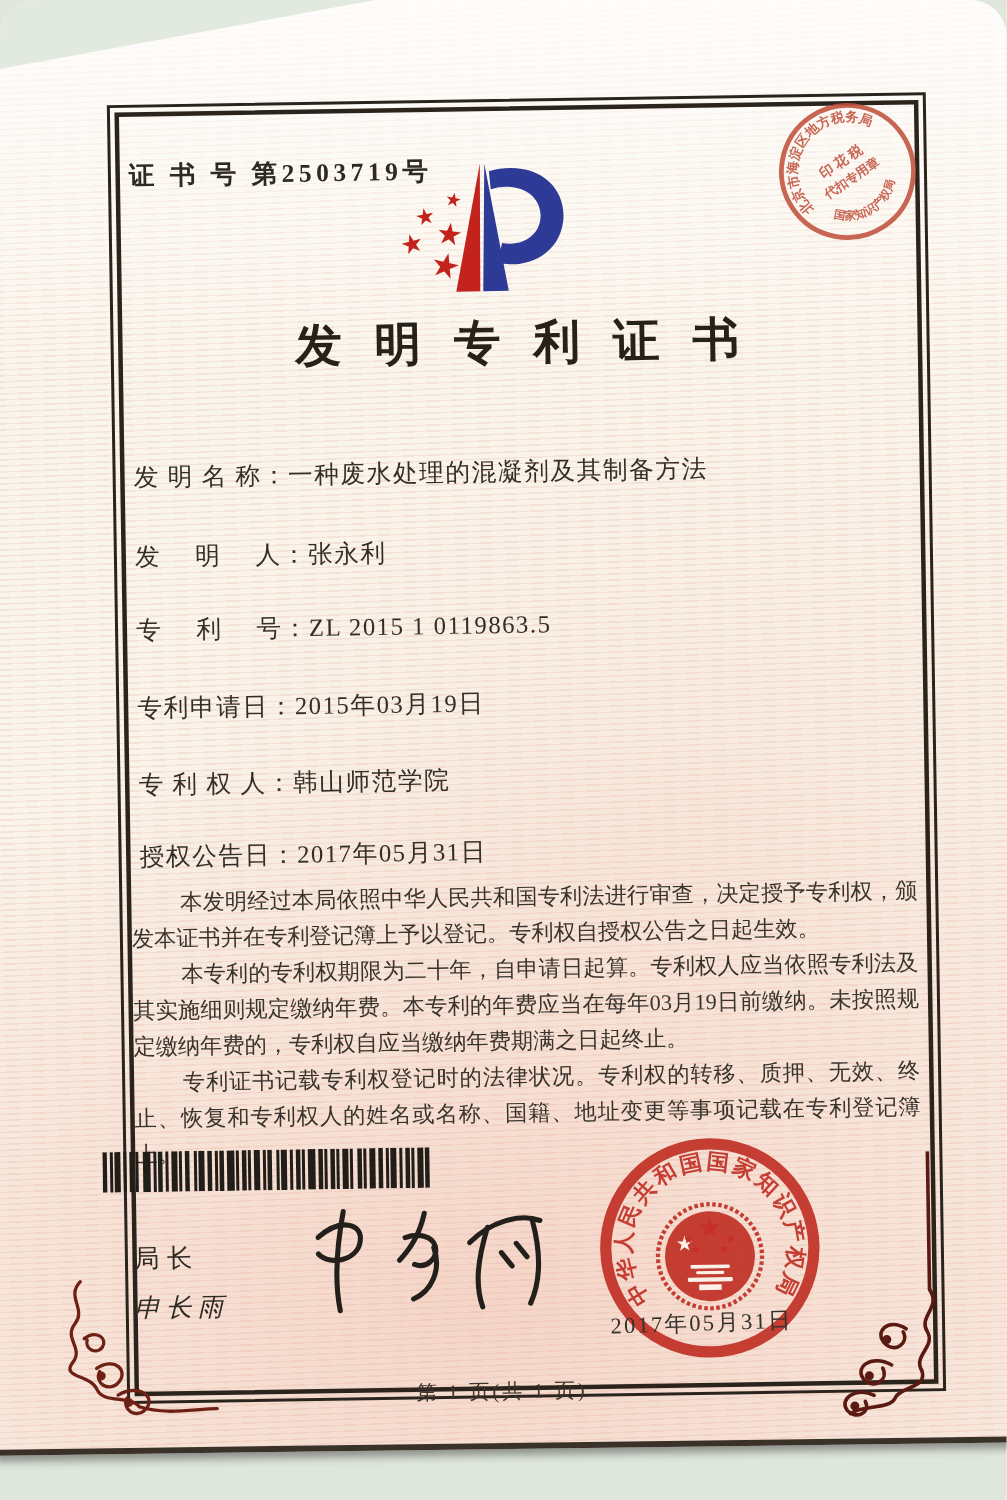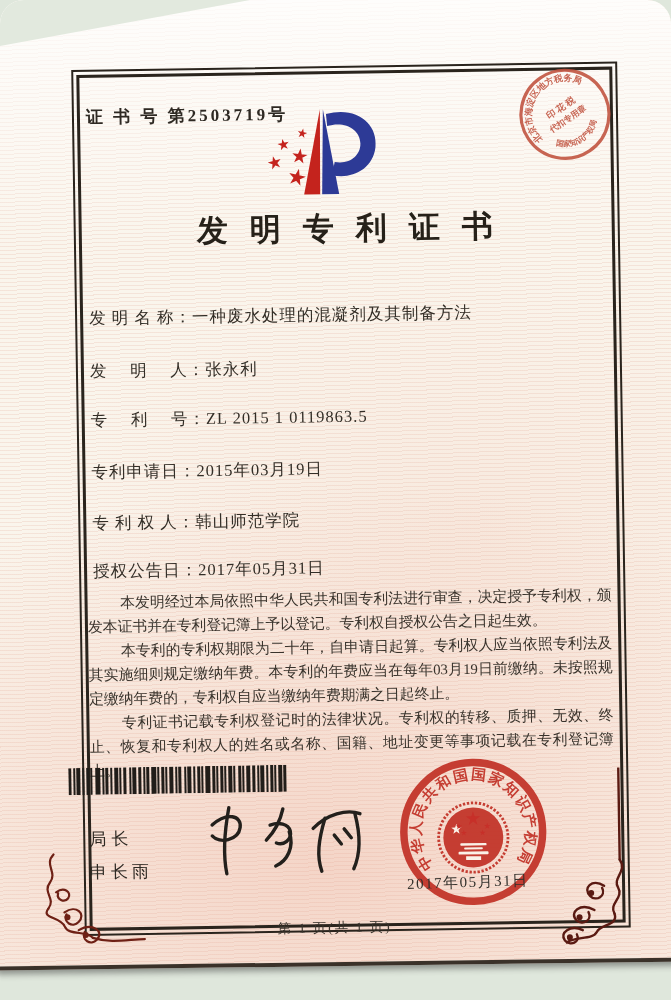--- a/index.html
+++ b/index.html
@@ -37,21 +37,21 @@
   .f0{top:304px}.f1{top:357px}.f2{top:406px}.f3{top:458px}.f4{top:509px}.f5{top:557px}
 
   .body-text{position:absolute;left:86px;top:588px;width:524px;font-size:14.8px;
     line-height:1.62;color:#39332c;text-align:justify;}
   .body-text p{margin:0;text-indent:2.2em;}
 
   .barcode{position:absolute;left:64px;top:764px;width:292px;height:27px;font-size:0;overflow:hidden;}
   .barcode i{display:inline-block;height:100%;background:#211d19;vertical-align:top;}
 
   .director-title{position:absolute;left:84px;top:824px;font-size:17px;letter-spacing:5px;color:#2e2923;}
-  .director-name{position:absolute;left:84px;top:857px;font-size:17px;letter-spacing:4px;color:#2e2923;}
+  .director-name{position:absolute;left:84px;top:857px;font-size:17px;letter-spacing:4px;color:#2e2923;font-style:italic;}
 
   .signature{position:absolute;left:192px;top:796px;}
   .seal{position:absolute;left:393px;top:758px;opacity:.93;}
   .seal-date{position:absolute;left:401px;top:875px;font-size:15px;color:#33302b;
     letter-spacing:1.5px;white-space:nowrap;transform:rotate(-1deg);}
 
   .tax-stamp{position:absolute;left:523px;top:70px;transform:rotate(-33deg);opacity:.88;}
 
   .footer-page{position:absolute;left:78px;top:919px;width:500px;text-align:center;
     font-size:13.5px;letter-spacing:2px;color:#39332c;}

